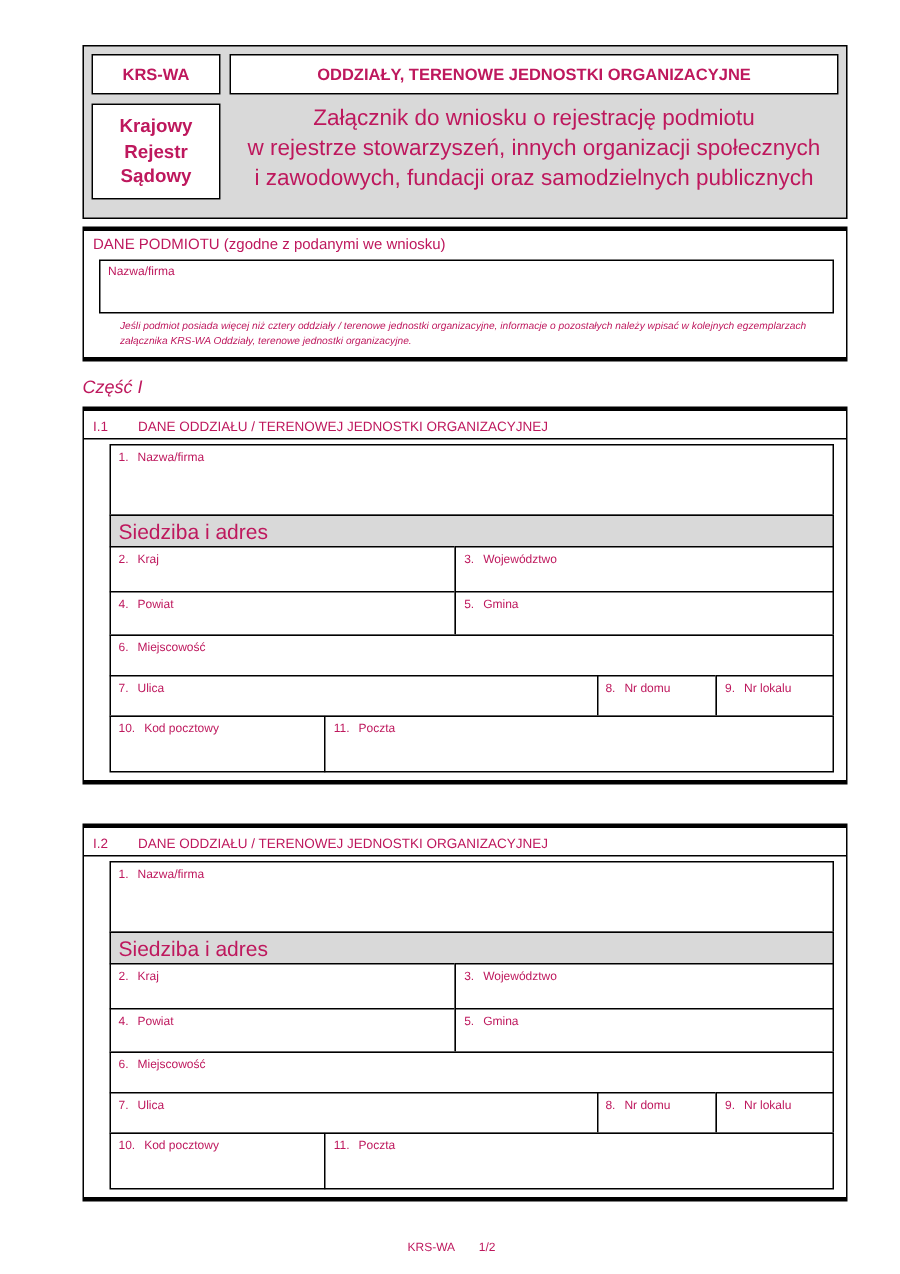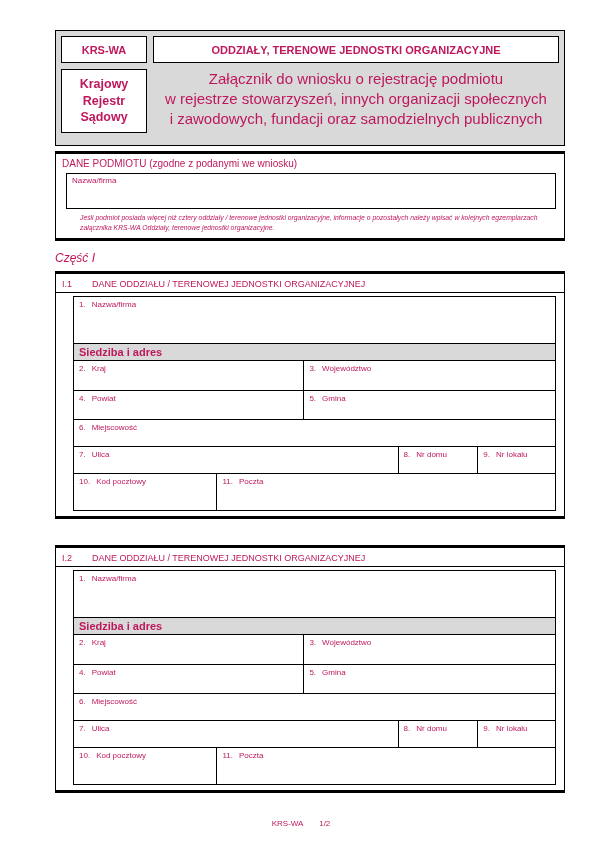--- a/index.html
+++ b/index.html
@@ -58,21 +58,21 @@
   .sec-num { width: 30px; padding-left: 6px; flex: none; }
   .section-body { padding: 3px 8px 5px 17px; }
 
   .fbox { border: 1px solid #000; background: #fff; }
   .h-nazwa { height: 46px; }
   .flabel { font-size: 8px; padding: 3px 0 0 5px; display: flex; }
   .fnum { margin-right: 6px; flex: none; }
 
   .addr-bar {
     background: #d9d9d9; border: 1px solid #000; margin-top: -1px;
-    font-size: 11px; padding: 2px 4px 2px 5px; font-weight: bold;
+    font-size: 14px; padding: 2px 4px 2px 5px;
   }
 
   .frow { display: flex; margin-top: -1px; }
   .fcell { border: 1px solid #000; background: #fff; }
   .fcell + .fcell { margin-left: -1px; }
   .r1 { height: 31px; } .r2 { height: 30px; } .r3 { height: 28px; }
   .r4 { height: 28px; } .r5 { height: 38px; }
   .w-half { width: 47.5%; } .w-ulica { width: 67%; }
   .w-nrdomu { width: 16.3%; } .w-kod { width: 29.5%; }
   .grow { flex: 1; }

